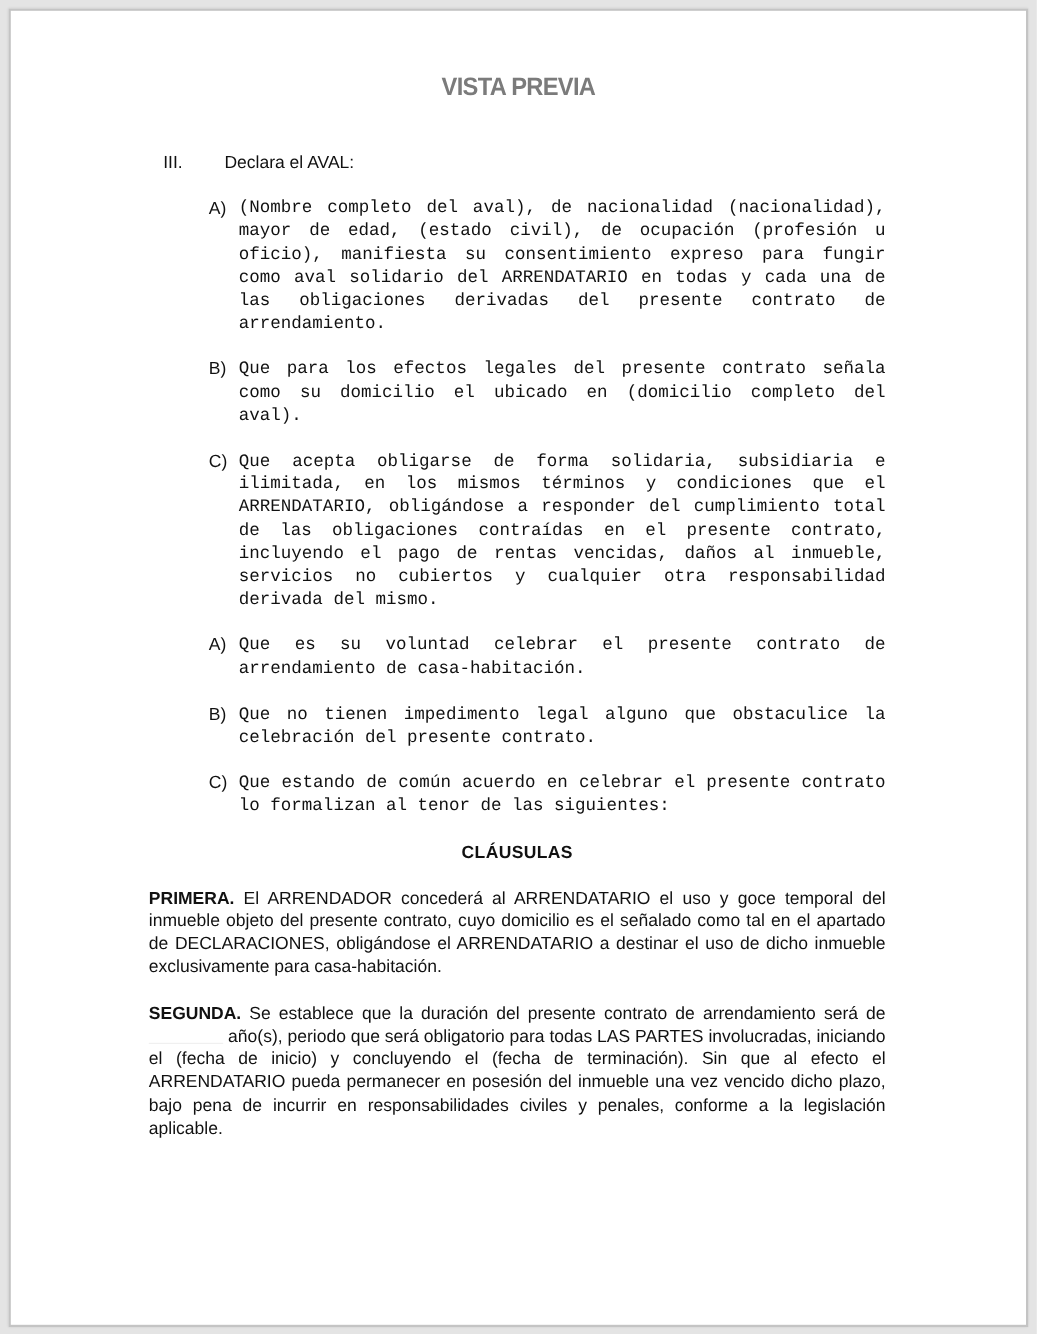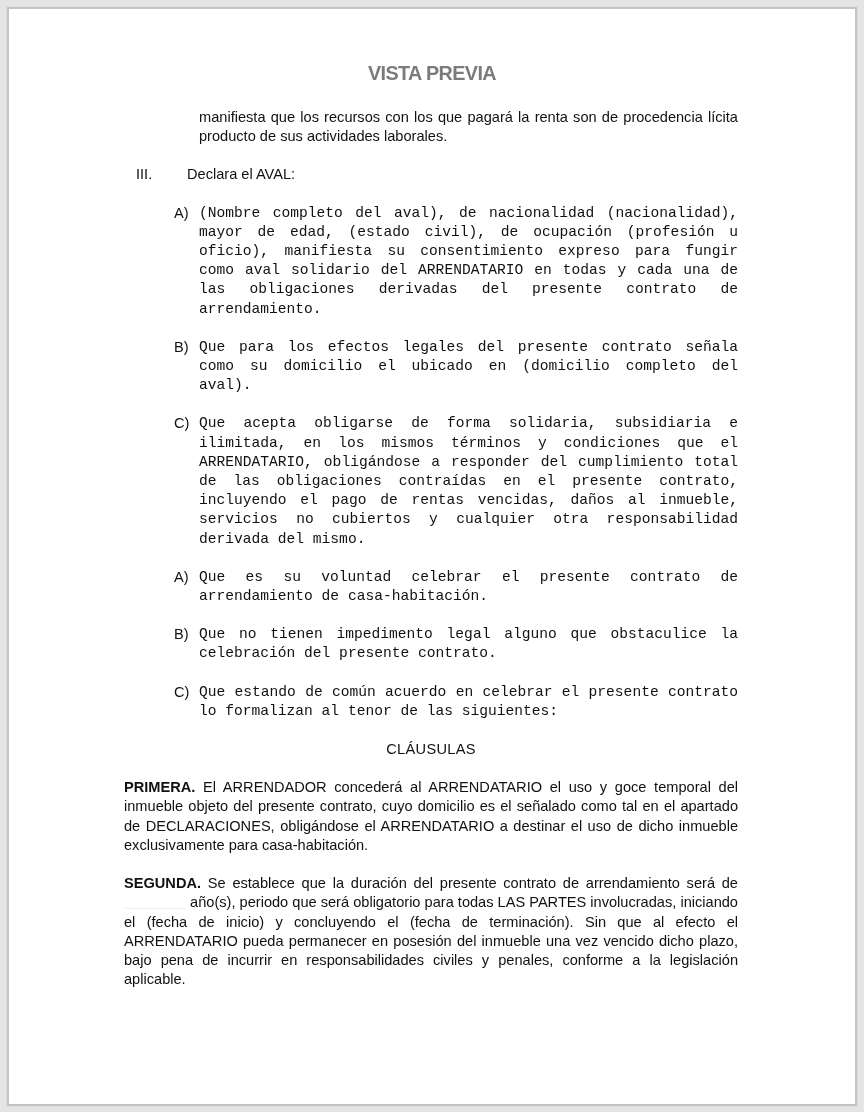--- a/index.html
+++ b/index.html
@@ -74,21 +74,21 @@
       width: 25px;
       flex: 0 0 25px;
     }
     .item-text {
       flex: 1;
       text-align: justify;
       font-family: Liberation Mono, monospace;
     }
     .heading {
       text-align: center;
-      font-weight: normal;
+      font-weight: bold;
       margin-top: 19px;
       letter-spacing: 0.3px;
     }
     .clause {
       margin-top: 19px;
       text-align: justify;
     }
     .clause-title {
       font-weight: bold;
       margin-top: 24px;
@@ -101,21 +101,20 @@
       border-bottom: 1px solid #f0f0f0;
     }
   </style>
 </head>
 <body>
 
 <div class="page">
   <div class="watermark">VISTA PREVIA</div>
 
   <div class="content">
-    <p class="just cont-block">manifiesta que los recursos con los que pagará la renta son de procedencia lícita producto de sus actividades laborales.</p>
 
     <div>
       <div class="roman-row">
         <span class="roman">III.</span>
         <span class="roman-text">Declara el AVAL:</span>
       </div>
       <div class="item">
         <span class="item-label">A)</span>
         <span class="item-text">(Nombre completo del aval), de nacionalidad (nacionalidad), mayor de edad, (estado civil), de ocupación (profesión u oficio), manifiesta su consentimiento expreso para fungir como aval solidario del ARRENDATARIO en todas y cada una de las obligaciones derivadas del presente contrato de arrendamiento.</span>
       </div>

